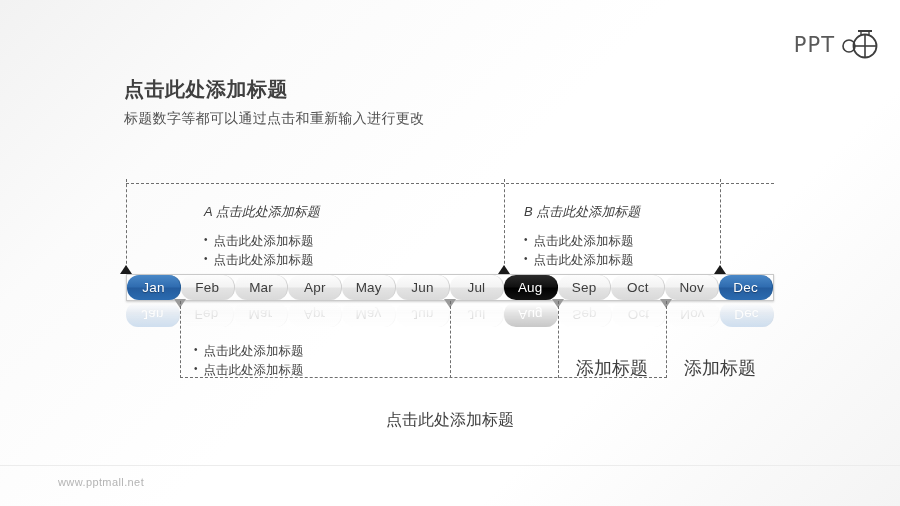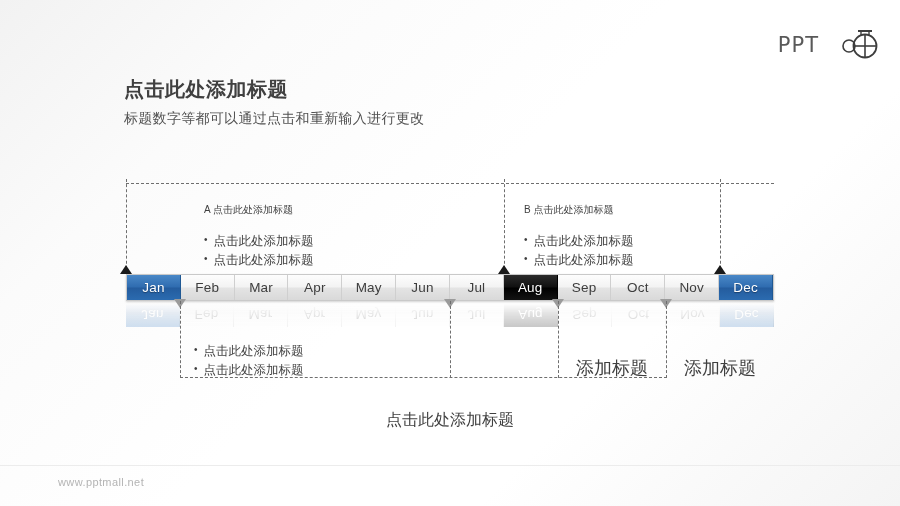--- a/index.html
+++ b/index.html
@@ -19,21 +19,21 @@
     background: linear-gradient(135deg, #f2f2f2 0%, #fbfbfb 22%, #ffffff 48%, #ffffff 70%, #f4f4f4 100%);
   }
 
   
   #logo {
     position: absolute;
     top: 26px;
     right: 16px;
     display: flex;
     align-items: center;
-    gap: 19px;
+    gap: 3px;
   }
   #logo .logo-text {
     font-size: 21px;
     letter-spacing: 1px;
     color: #595959;
     font-family: "DejaVu Sans", sans-serif;
     line-height: 1;
   }
 
   
@@ -108,20 +108,21 @@
     flex: 1 1 0;
     display: flex;
     align-items: center;
     justify-content: center;
     font-size: 13.5px;
     color: #3d3d3d;
     border-right: 1px solid #cfcfcf;
     box-sizing: border-box;
     background: linear-gradient(to bottom, #fdfdfd 0%, #f3f3f3 48%, #e4e4e4 52%, #d9d9d9 100%);
     letter-spacing: 0.2px;
+    border-radius: 12px;
   }
   .mcell:last-child { border-right: none; }
   .mcell.blue {
     background: linear-gradient(to bottom, #4a88c7 0%, #2f6cb0 48%, #245c9e 52%, #2b6bb0 100%);
     color: #ffffff;
     border-right: 1px solid #1f5893;
     text-shadow: 0 1px 1px rgba(0,0,0,0.35);
   }
   .mcell.dark {
     background: linear-gradient(to bottom, #2b2b2b 0%, #101010 48%, #000000 52%, #131313 100%);
@@ -141,23 +142,24 @@
     opacity: 0.30;
     -webkit-mask-image: linear-gradient(to top, rgba(0,0,0,0) 5%, rgba(0,0,0,0.85) 100%);
     mask-image: linear-gradient(to top, rgba(0,0,0,0) 5%, rgba(0,0,0,0.85) 100%);
     pointer-events: none;
   }
   #bar-reflect .mcell { font-size: 13.5px; }
 
   
   .blk-title {
     position: absolute;
-    font-size: 10px;
+    font-size: 13px;
     color: #3f3f3f;
     white-space: nowrap;
+    font-style: italic;
   }
   .blk-list {
     position: absolute;
     font-size: 12.5px;
     color: #3f3f3f;
     line-height: 17px;
   }
   .blk-list div { white-space: nowrap; }
   .blk-list div::before {
     content: "\2022";

